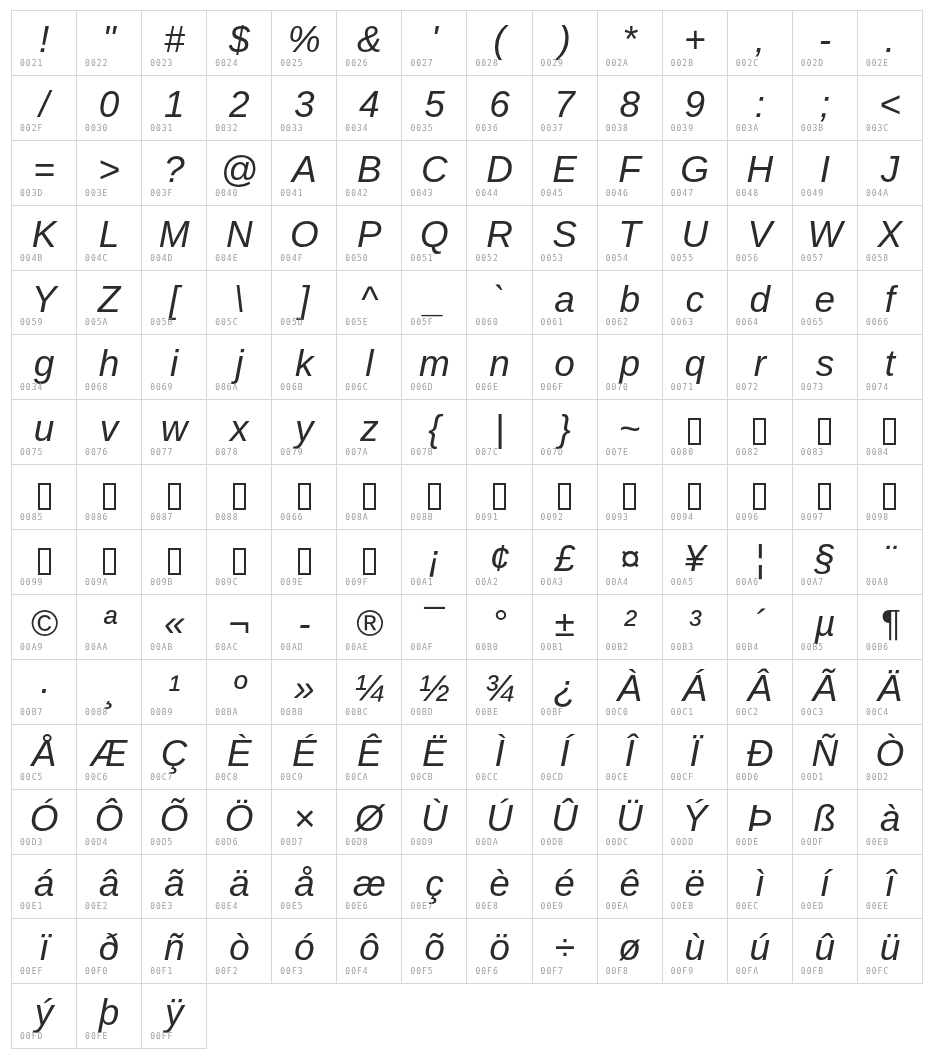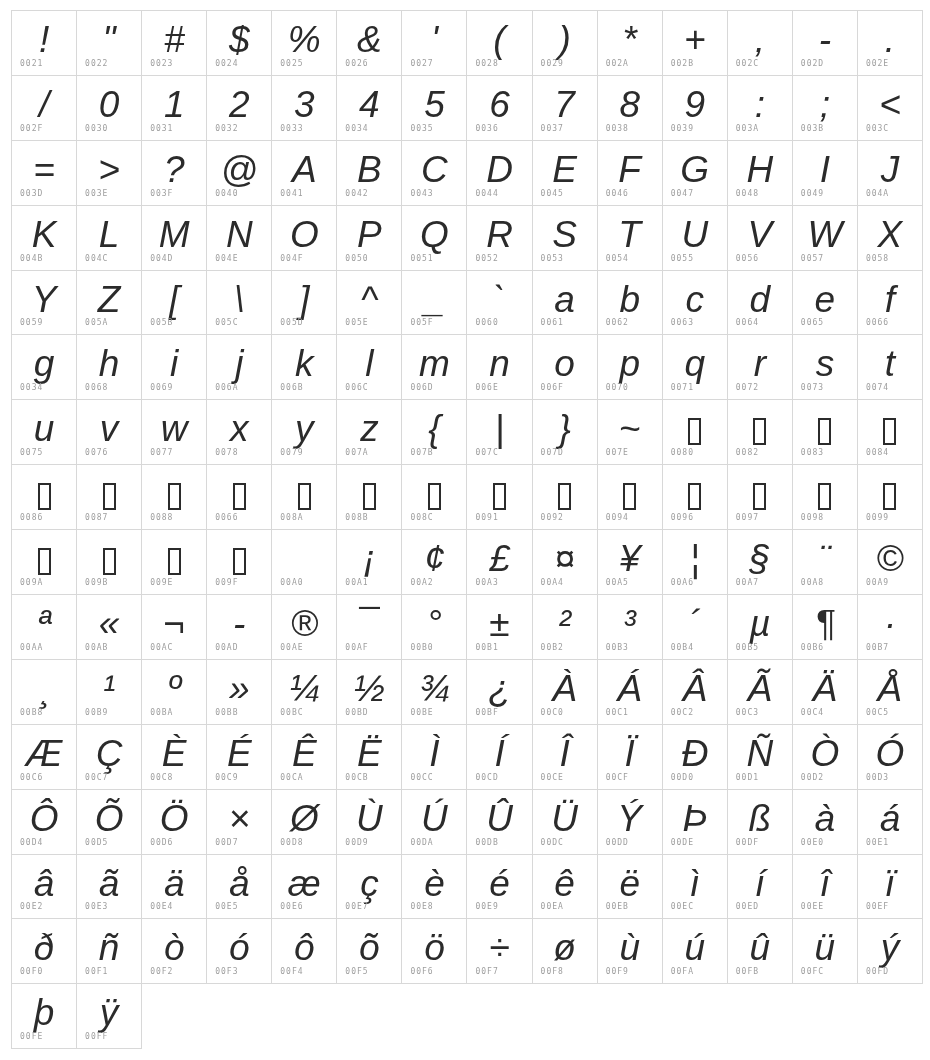--- a/index.html
+++ b/index.html
@@ -461,20 +461,24 @@
       <div class="cell">
         <div class="glyph"><span class="notdef"></span></div>
         <div class="code">0083</div>
       </div>
       <div class="cell">
         <div class="glyph"><span class="notdef"></span></div>
         <div class="code">0084</div>
       </div>
       <div class="cell">
         <div class="glyph"><span class="notdef"></span></div>
+        <div class="code">0085</div>
+      </div>
+      <div class="cell">
+        <div class="glyph"><span class="notdef"></span></div>
         <div class="code">0086</div>
       </div>
       <div class="cell">
         <div class="glyph"><span class="notdef"></span></div>
         <div class="code">0087</div>
       </div>
       <div class="cell">
         <div class="glyph"><span class="notdef"></span></div>
         <div class="code">0088</div>
       </div>
@@ -485,32 +489,32 @@
       <div class="cell">
         <div class="glyph"><span class="notdef"></span></div>
         <div class="code">008A</div>
       </div>
       <div class="cell">
         <div class="glyph"><span class="notdef"></span></div>
         <div class="code">008B</div>
       </div>
       <div class="cell">
         <div class="glyph"><span class="notdef"></span></div>
-        <div class="code">008C</div>
-      </div>
-      <div class="cell">
-        <div class="glyph"><span class="notdef"></span></div>
         <div class="code">0091</div>
       </div>
       <div class="cell">
         <div class="glyph"><span class="notdef"></span></div>
         <div class="code">0092</div>
       </div>
       <div class="cell">
         <div class="glyph"><span class="notdef"></span></div>
+        <div class="code">0093</div>
+      </div>
+      <div class="cell">
+        <div class="glyph"><span class="notdef"></span></div>
         <div class="code">0094</div>
       </div>
       <div class="cell">
         <div class="glyph"><span class="notdef"></span></div>
         <div class="code">0096</div>
       </div>
       <div class="cell">
         <div class="glyph"><span class="notdef"></span></div>
         <div class="code">0097</div>
       </div>
@@ -525,29 +529,29 @@
       <div class="cell">
         <div class="glyph"><span class="notdef"></span></div>
         <div class="code">009A</div>
       </div>
       <div class="cell">
         <div class="glyph"><span class="notdef"></span></div>
         <div class="code">009B</div>
       </div>
       <div class="cell">
         <div class="glyph"><span class="notdef"></span></div>
+        <div class="code">009C</div>
+      </div>
+      <div class="cell">
+        <div class="glyph"><span class="notdef"></span></div>
         <div class="code">009E</div>
       </div>
       <div class="cell">
         <div class="glyph"><span class="notdef"></span></div>
         <div class="code">009F</div>
-      </div>
-      <div class="cell">
-        <div class="glyph"></div>
-        <div class="code">00A0</div>
       </div>
       <div class="cell">
         <div class="glyph">¡</div>
         <div class="code">00A1</div>
       </div>
       <div class="cell">
         <div class="glyph">¢</div>
         <div class="code">00A2</div>
       </div>
       <div class="cell">

